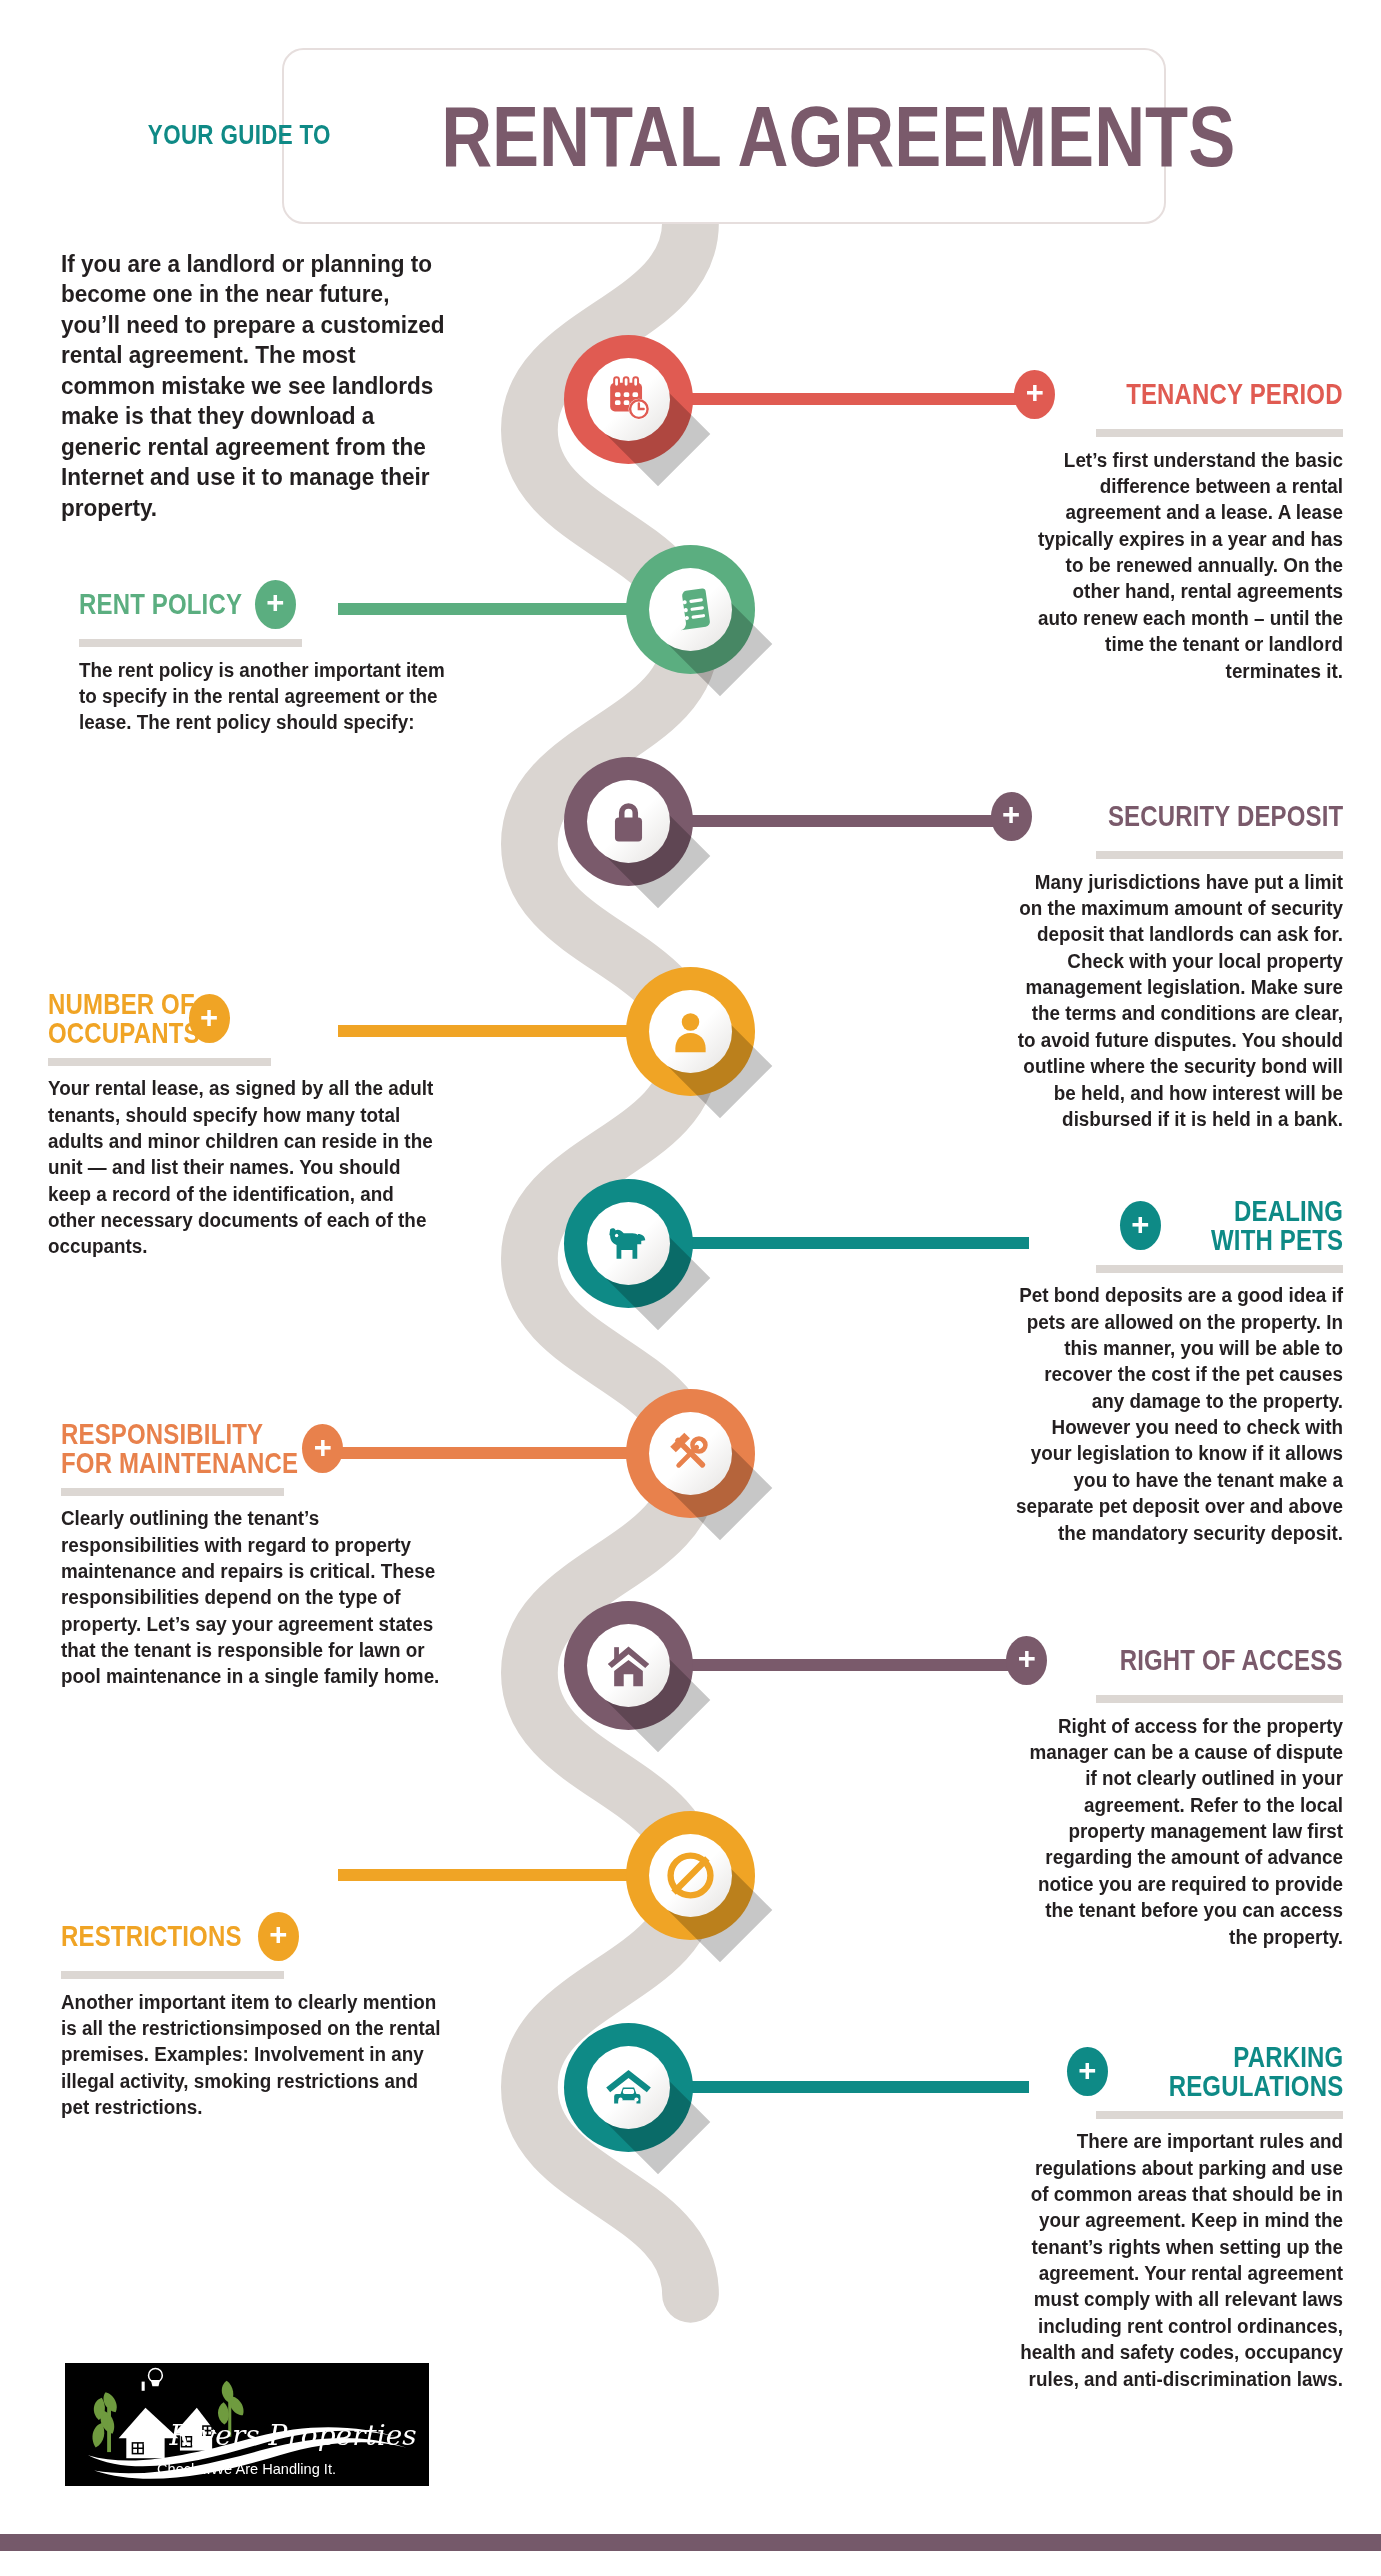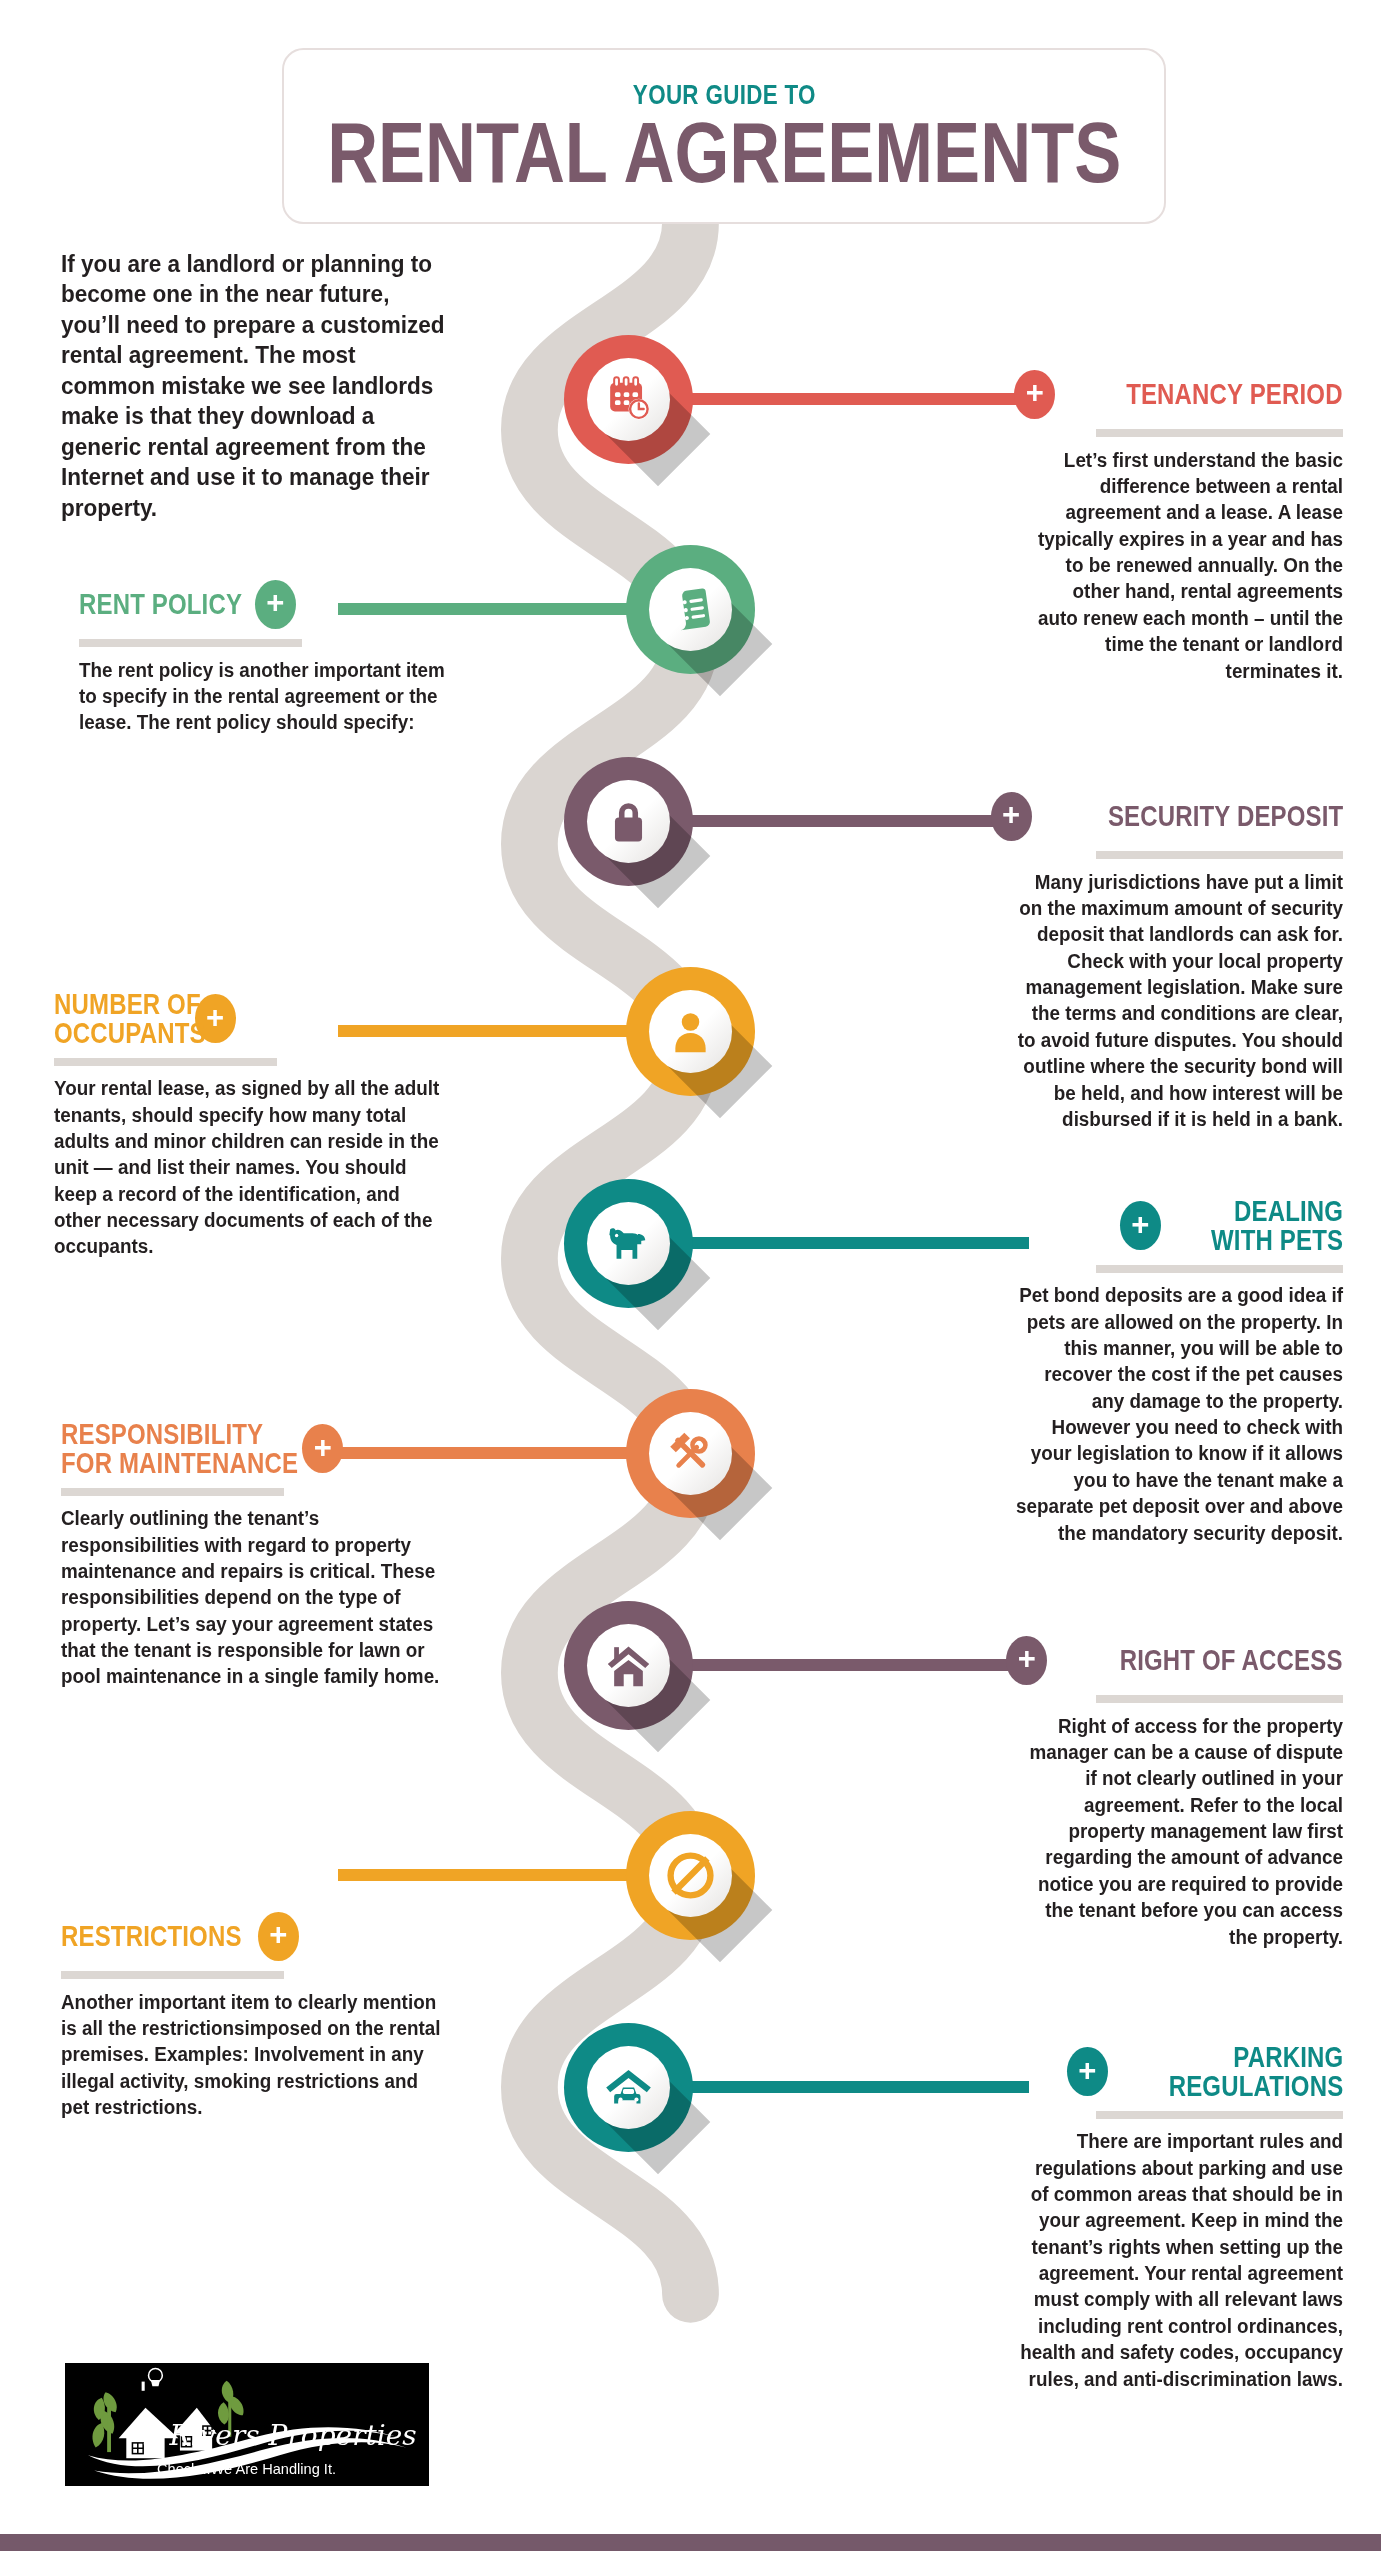--- a/index.html
+++ b/index.html
@@ -11,21 +11,21 @@
   }
   .stage{position:absolute;left:0;top:0;width:1381px;height:2576px;}
 
   
   #ribbon{position:absolute;left:0;top:0;width:1381px;height:2576px;z-index:1;}
 
   
   .header-card{
     position:absolute;left:282px;top:48px;width:884px;height:176px;
     background:#ffffff;border:2.3px solid #e6dedd;border-radius:21.5px;
-    z-index:6;display:flex;flex-direction:column;align-items:center;
+    z-index:6;display:flex;align-items:center;
     justify-content:center;
   }
   .kicker{
     color:#0f8a86;font-size:28px;font-weight:bold;letter-spacing:0.4px;
     transform:scaleX(.80);transform-origin:center;white-space:nowrap;
     margin-bottom:1.5px;
   }
   .headline{
     color:#7a5a6b;font-size:86px;font-weight:bold;line-height:.94;
     transform:scaleX(.82);transform-origin:center;white-space:nowrap;
@@ -292,21 +292,21 @@
     <div class="title-row right">
       <div class="plus" style="background:#7A5A6B;margin-right:17px;">
         <span>+</span>
       </div>
       <div class="blk-title" style="color:#7A5A6B;">SECURITY DEPOSIT</div>
     </div>
     <div class="rule" style="margin-left:106px;"></div>
     <div class="blk-body">Many jurisdictions have put a limit on the maximum amount of security deposit that landlords can ask for. Check with your local property management legislation. Make sure the terms and conditions are clear, to avoid future disputes. You should outline where the security bond will be held, and how interest will be disbursed if it is held in a bank.</div>
   </div>
 
-  <div class="block" style="left:54px;top:990px;width:418px;">
+  <div class="block" style="left:48px;top:990px;width:418px;">
     <div class="title-row">
       <div class="blk-title" style="color:#F0A425;">NUMBER OF
 OCCUPANTS</div>
       <div class="plus" style="background:#F0A425;margin-left:-49px;">
         <span>+</span>
       </div>
     </div>
     <div class="rule" style="width:223px;"></div>
     <div class="blk-body">Your rental lease, as signed by all the adult tenants, should specify how many total adults and minor children can reside in the unit — and list their names. You should keep a record of the identification, and other necessary documents of each of the occupants.</div>
   </div>

